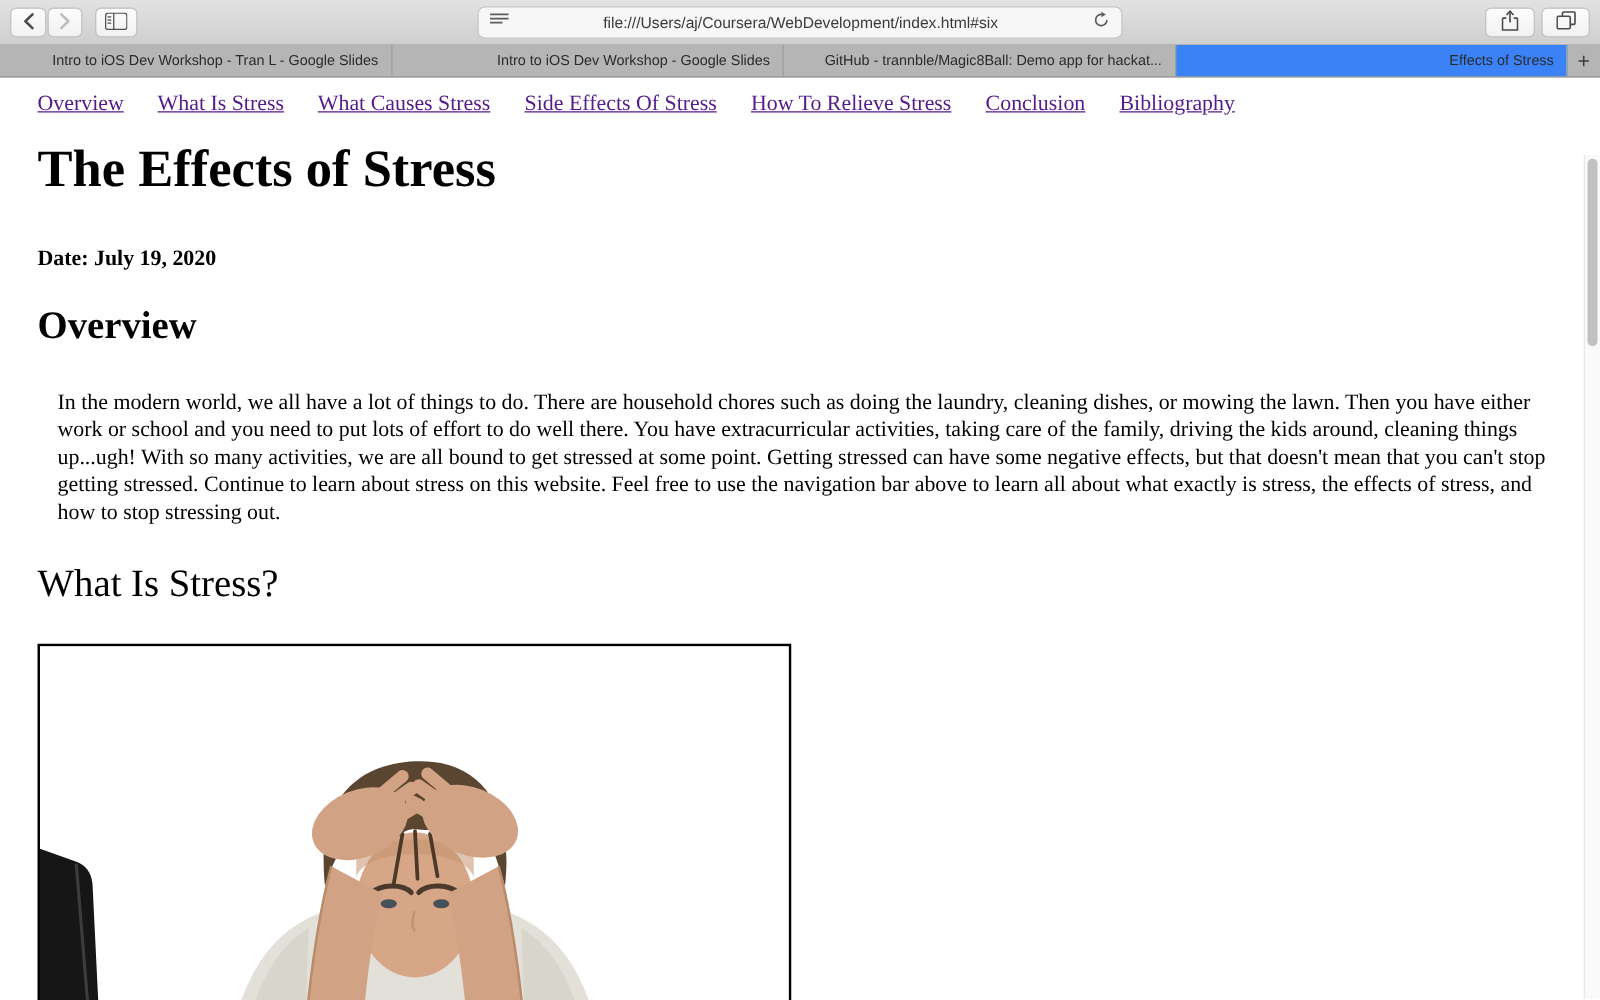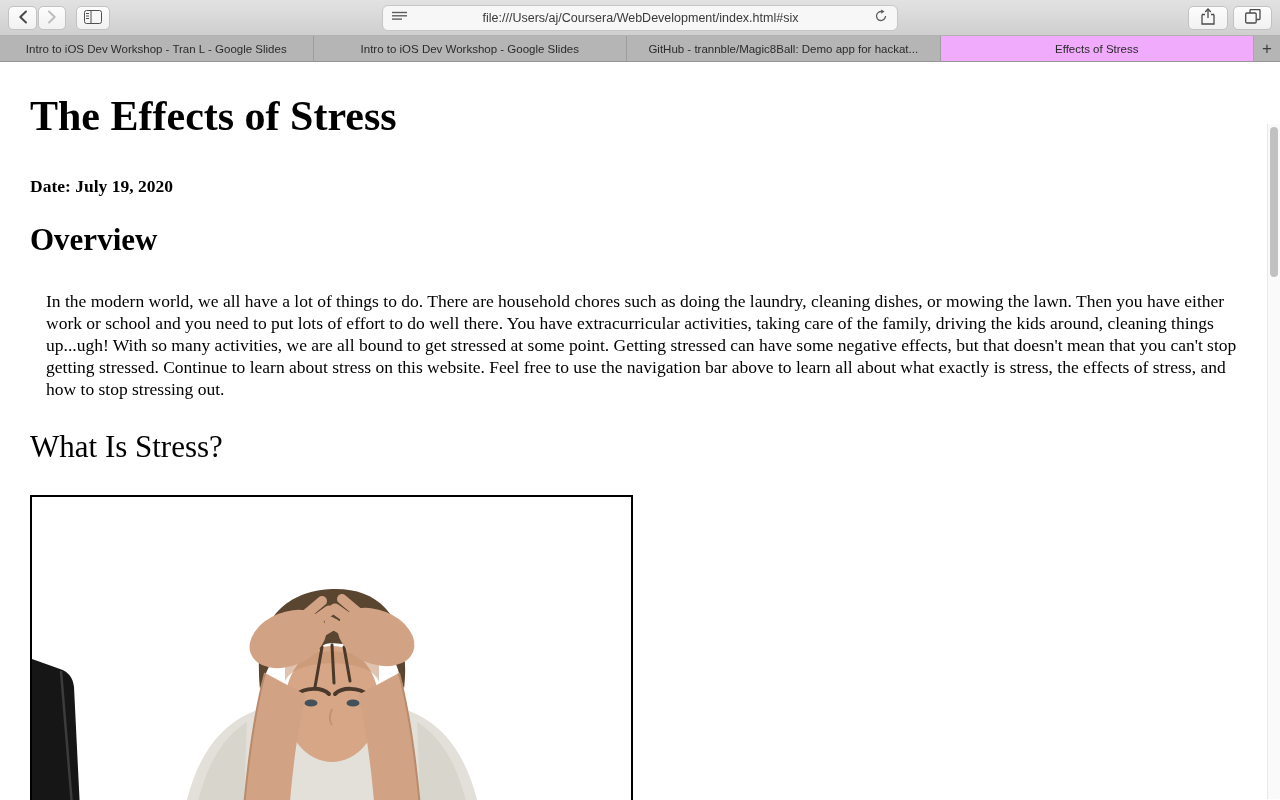--- a/index.html
+++ b/index.html
@@ -41,28 +41,28 @@
     font-size: 12.5px; color: #3a3a3a;
     white-space: nowrap; overflow: hidden;
   }
 
   
   .tabbar {
     display: flex; height: 26px;
     background: #b5b5b5; border-bottom: 1px solid #969696;
   }
   .tab {
-    flex: 1 1 0; display: flex; align-items: center; justify-content: center;
+    flex: 1 1 0; display: flex; align-items: center; justify-content: flex-end;
     border-right: 1px solid #9d9d9d;
     font-size: 11.5px; color: #2b2b2b;
     white-space: nowrap; overflow: hidden; padding: 0 10px;
     cursor: default;
   }
   .tab span { overflow: hidden; text-overflow: ellipsis; }
-  .tab.active { background: #f0abfc; border-right: 1px solid #a8a8a8; }
+  .tab.active { background: #3b82f6; border-right: 1px solid #a8a8a8; }
   .newtab {
     flex: 0 0 26px; display: flex; align-items: center; justify-content: center;
     font-size: 17px; color: #3c3c3c; font-weight: 300; cursor: default;
   }
 
   
   .viewport { position: relative; height: 737px; }
   .content {
     margin-right: 13px;
     padding: 10px 12px 0 30px;
@@ -174,20 +174,29 @@
   </div>
   <div class="tab active">
     <span>Effects of Stress</span>
   </div>
   <div class="newtab">+</div>
 </div>
 
 <div class="viewport">
   <div class="content">
 
+    <nav class="page-nav">
+      <a>Overview</a>
+      <a>What Is Stress</a>
+      <a>What Causes Stress</a>
+      <a>Side Effects Of Stress</a>
+      <a>How To Relieve Stress</a>
+      <a>Conclusion</a>
+      <a>Bibliography</a>
+    </nav>
 
     <h1 class="page-title">The Effects of Stress</h1>
 
     <p class="meta">Date: July 19, 2020</p>
 
     <h2 class="sec-overview">Overview</h2>
 
     <p class="body-text">In the modern world, we all have a lot of things to do. There are household chores such as doing the laundry, cleaning dishes, or mowing the lawn. Then you have either work or school and you need to put lots of effort to do well there. You have extracurricular activities, taking care of the family, driving the kids around, cleaning things up...ugh! With so many activities, we are all bound to get stressed at some point. Getting stressed can have some negative effects, but that doesn't mean that you can't stop getting stressed. Continue to learn about stress on this website. Feel free to use the navigation bar above to learn all about what exactly is stress, the effects of stress, and how to stop stressing out.</p>
 
     <h2 class="sec-what">What Is Stress?</h2>

